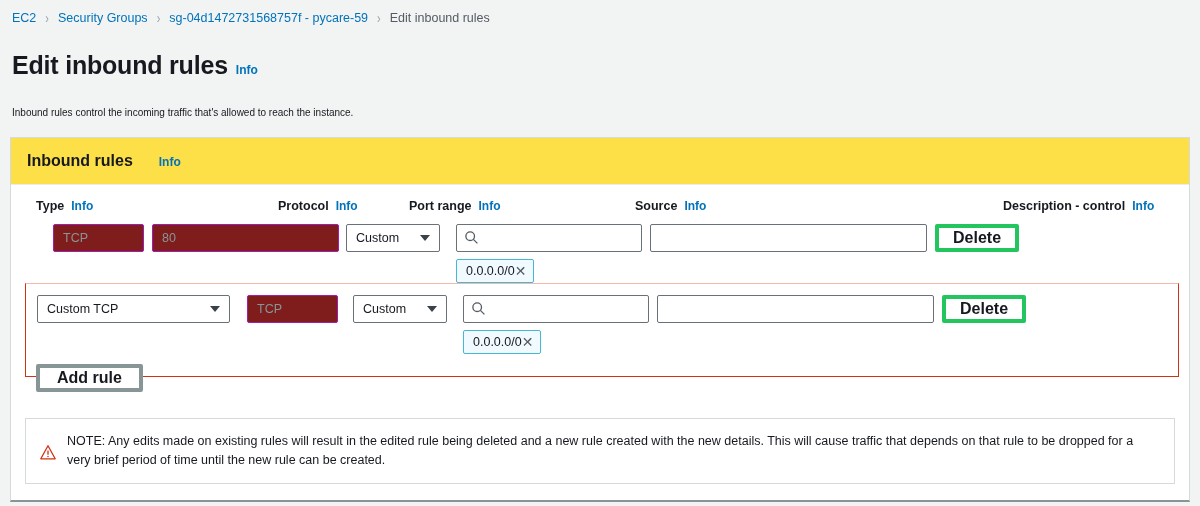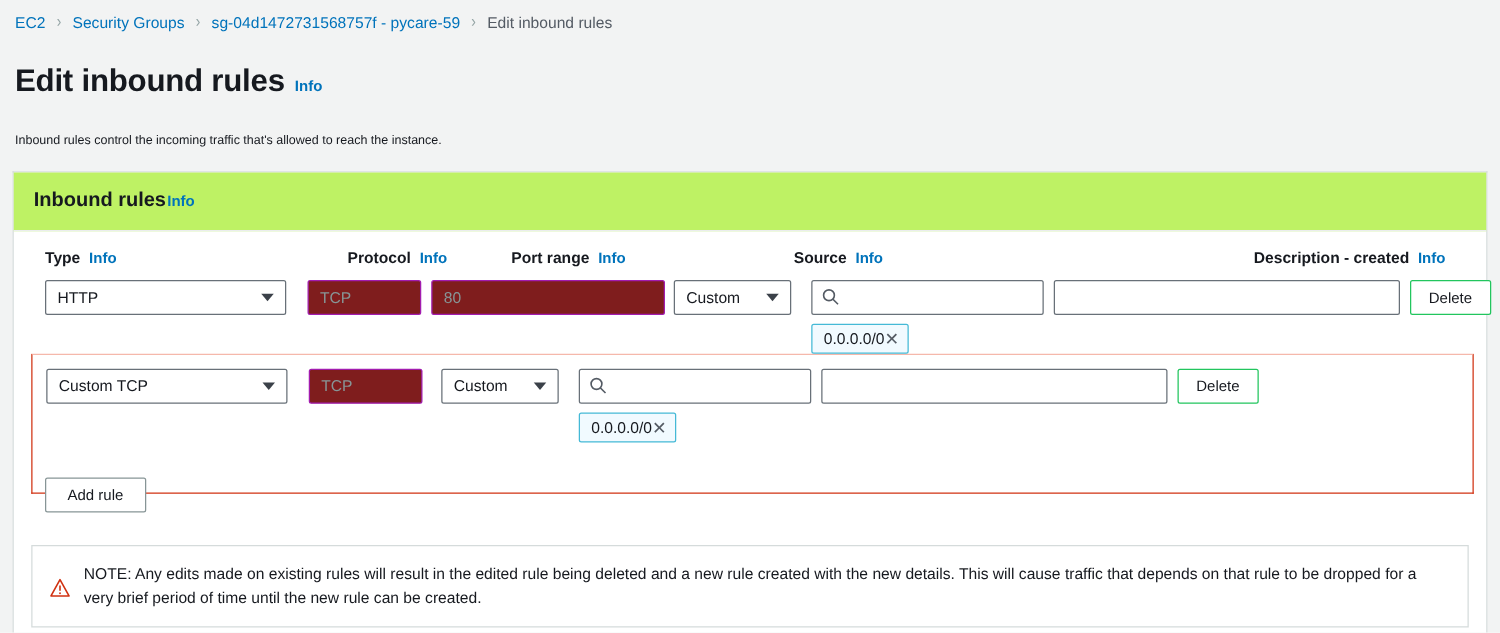--- a/index.html
+++ b/index.html
@@ -34,24 +34,24 @@
   .page-desc { font-size: 10px; color: #16191f; margin-top: 10px; }
 
   
   .card {
     margin: 19px 10px 0 10px;
     background: #fff;
     border: 1px solid #d5dbdb;
     border-bottom: 2px solid #879596;
   }
   .card-header {
-    background: #bef264;
+    background: #fde047;
     border-bottom: 1px solid #eaeded;
     padding: 14px 16px;
-    display: flex; align-items: baseline; gap: 1px;
+    display: flex; align-items: baseline; gap: 26px;
   }
   .card-title { font-size: 16px; font-weight: 700; }
 
   .card-body { padding: 14px 14px 0 14px; position: relative; }
   .col-labels {
     display: flex; align-items: baseline;
     font-size: 12.5px; font-weight: 700;
     padding-left: 11px;
     gap: 16px;
   }
@@ -72,21 +72,21 @@
 
   .rule-row {
     display: flex; align-items: flex-start;
     padding: 11px 0 0 11px;
     position: relative;
   }
   .rule-row.highlight {
     border: 1px solid #d13212;
     border-top-color: #f5b8ab;
     margin-left: 0; margin-right: 0;
-    padding-bottom: 40px;
+    padding-bottom: 22px;
     width: 1154px;
   }
 
   
   .ctl {
     height: 28px;
     font-size: 12.5px;
     font-family: "Liberation Sans", sans-serif;
     color: #16191f;
     background: #fff;
@@ -133,24 +133,24 @@
     position: relative; z-index: 5;
   }
   .chip .x {
     font-size: 14px; color: #545b64; cursor: pointer;
     line-height: 1; font-weight: 400;
   }
 
   
   .btn {
     height: 28px;
-    font-size: 12px; font-weight: 400;
+    font-size: 16px; font-weight: 700;
     font-family: "Liberation Sans", sans-serif;
     background: #fff;
-    border: 1px solid #22c55e;
+    border: 4px solid #22c55e;
     border-radius: 2px;
     color: #16191f;
     padding: 0 14px;
     cursor: pointer;
     white-space: nowrap;
   }
   .btn-add {
     margin: 0 0 0 11px;
     position: relative; z-index: 6;
     height: 28px; padding: 0 17px;
@@ -217,32 +217,26 @@
       </div>
       <div class="gap-c"></div>
       <div class="w-source-sel lbl">
         <span>Source</span>
         <a class="info-link" href="#">Info</a>
       </div>
       <div class="gap-d"></div>
       <div class="w-source-inp"></div>
       <div class="gap-b"></div>
       <div class="w-desc lbl">
-        <span>Description - created</span>
+        <span>Description - control</span>
         <a class="info-link" href="#">Info</a>
       </div>
     </div>
 
     <div class="rule-row">
-      <div class="w-type">
-        <div class="ctl select">
-          <span>HTTP</span>
-          <span class="caret"></span>
-        </div>
-      </div>
       <div class="gap-a"></div>
       <div class="w-proto">
         <div class="ctl disabled">
           <span>TCP</span>
         </div>
       </div>
       <div class="gap-b"></div>
       <div class="w-port">
         <div class="ctl disabled">
           <span>80</span>

